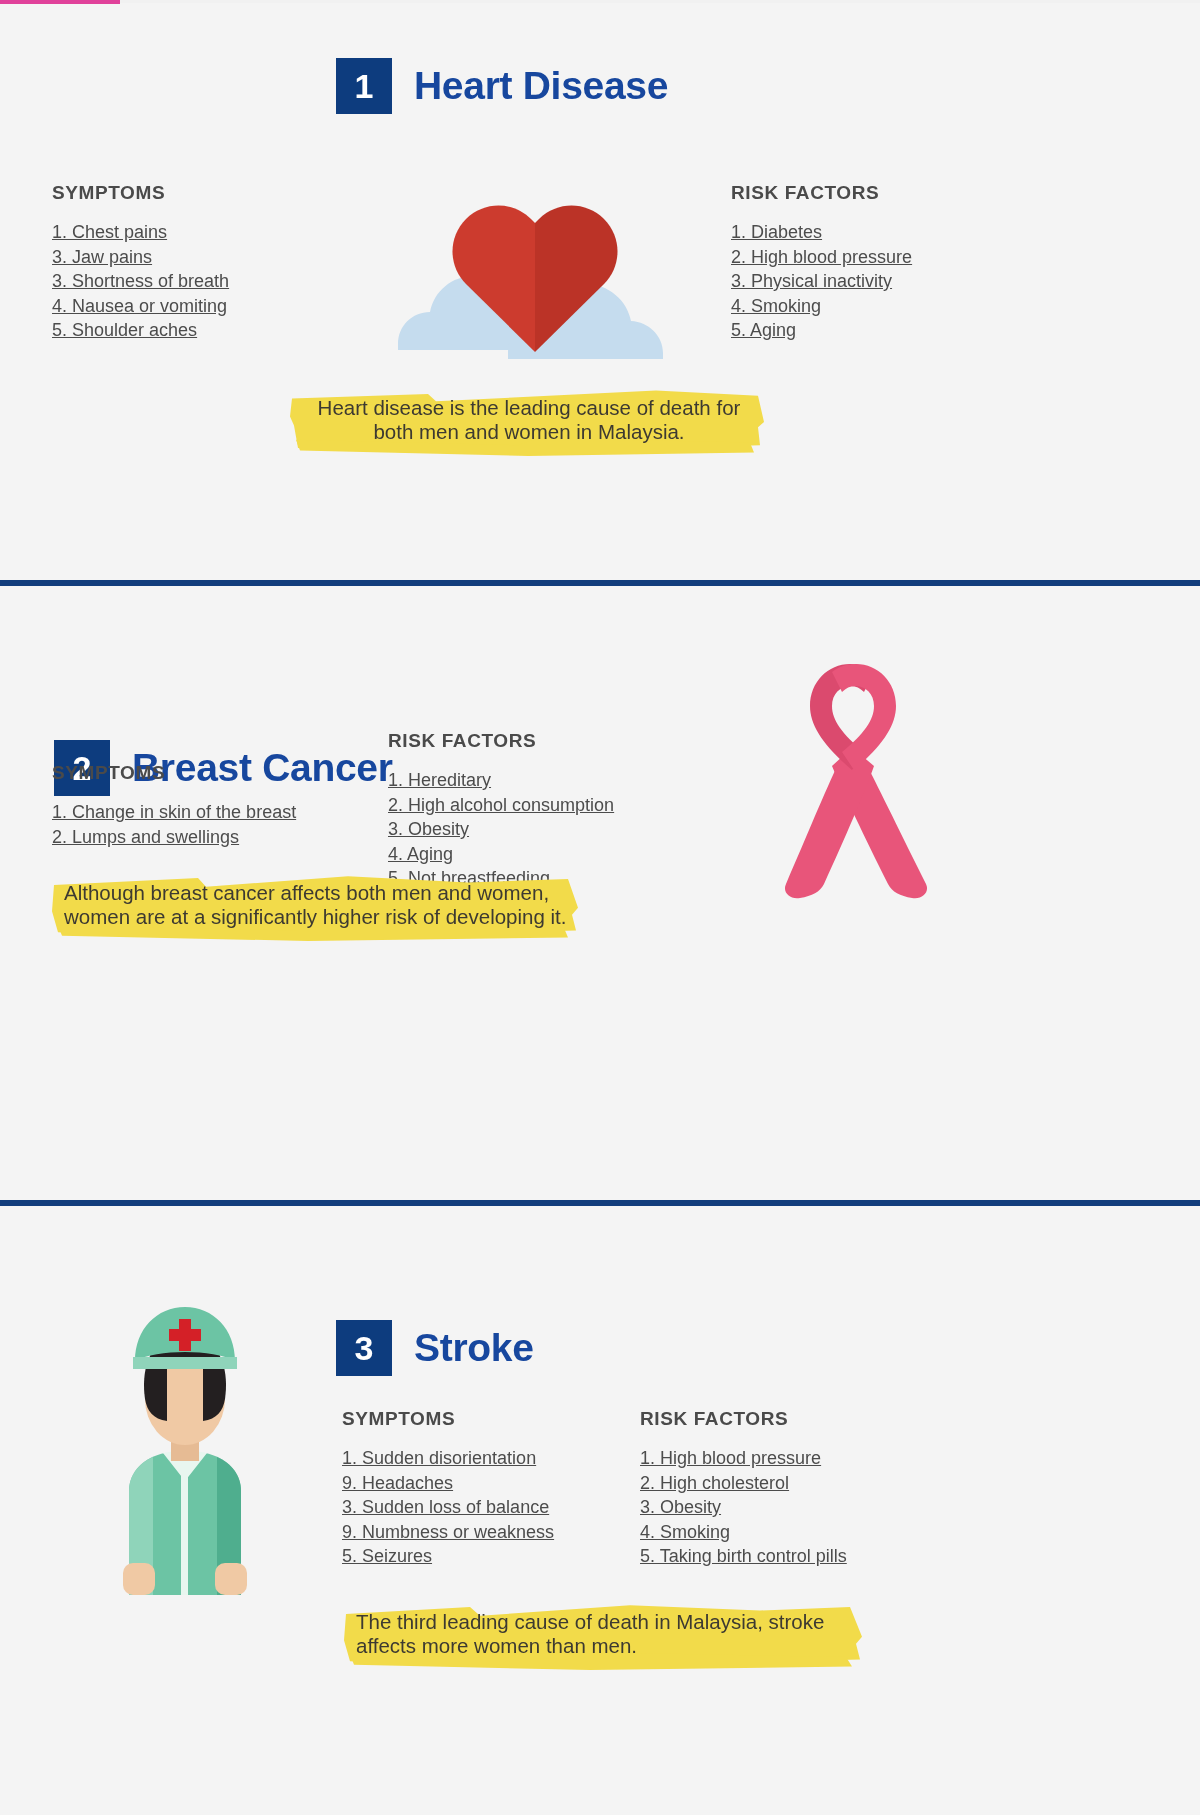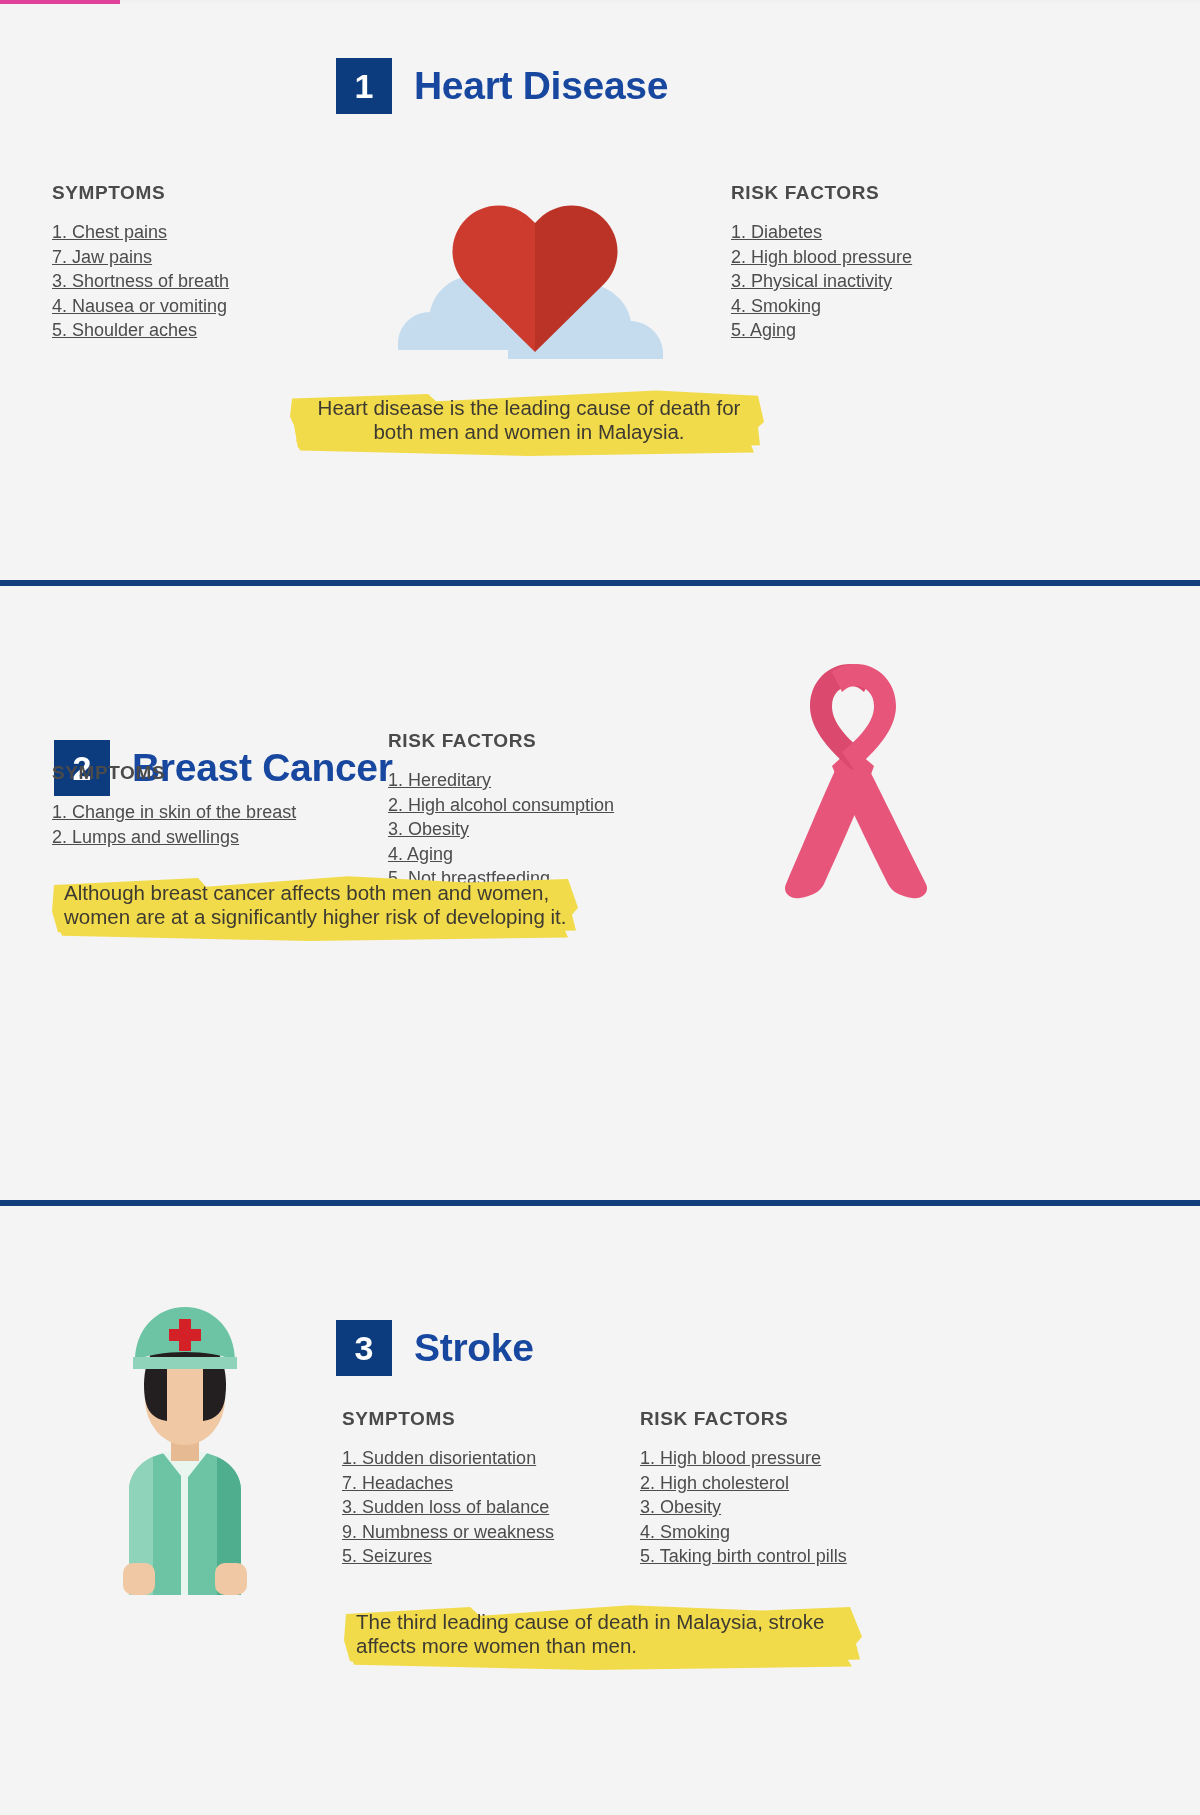--- a/index.html
+++ b/index.html
@@ -119,21 +119,21 @@
 
   <div class="sec-head" style="top:58px; left:336px;" data-name="section-header-heart-disease">
     <div class="num-badge" data-name="section-number-badge">1</div>
     <div class="sec-title" data-name="section-title">Heart Disease</div>
   </div>
 
   <div class="col" style="top:182px; left:52px;" data-name="heart-symptoms-column">
     <div class="col-label" data-name="symptoms-label">SYMPTOMS</div>
     <ul class="col-list" data-name="symptoms-list">
       <li data-name="list-item">1. Chest pains</li>
-      <li data-name="list-item">7. Jaw pains</li>
+      <li data-name="list-item">3. Jaw pains</li>
       <li data-name="list-item">3. Shortness of breath</li>
       <li data-name="list-item">4. Nausea or vomiting</li>
       <li data-name="list-item">5. Shoulder aches</li>
     </ul>
   </div>
 
   <div class="col" style="top:182px; left:731px;" data-name="heart-risk-factors-column">
     <div class="col-label" data-name="risk-factors-label">RISK FACTORS</div>
     <ul class="col-list" data-name="risk-factors-list">
       <li data-name="list-item">1. Diabetes</li>
@@ -236,21 +236,21 @@
 
   <div class="sec-head" style="top:1320px; left:336px;" data-name="section-header-stroke">
     <div class="num-badge" data-name="section-number-badge">3</div>
     <div class="sec-title" data-name="section-title">Stroke</div>
   </div>
 
   <div class="col" style="top:1218px; left:342px;" data-name="stroke-symptoms-column">
     <div class="col-label" data-name="symptoms-label">SYMPTOMS</div>
     <ul class="col-list" data-name="symptoms-list">
       <li data-name="list-item">1. Sudden disorientation</li>
-      <li data-name="list-item">7. Headaches</li>
+      <li data-name="list-item">9. Headaches</li>
       <li data-name="list-item">3. Sudden loss of balance</li>
       <li data-name="list-item">9. Numbness or weakness</li>
       <li data-name="list-item">5. Seizures</li>
     </ul>
   </div>
 
   <div class="col" style="top:1218px; left:640px;" data-name="stroke-risk-factors-column">
     <div class="col-label" data-name="risk-factors-label">RISK FACTORS</div>
     <ul class="col-list" data-name="risk-factors-list">
       <li data-name="list-item">1. High blood pressure</li>

